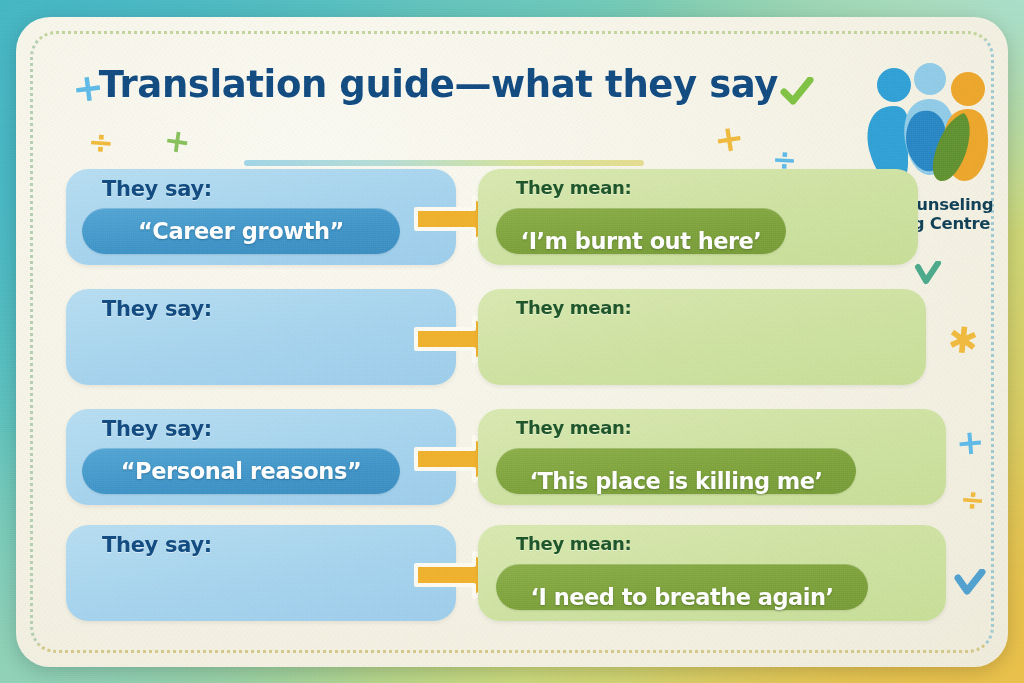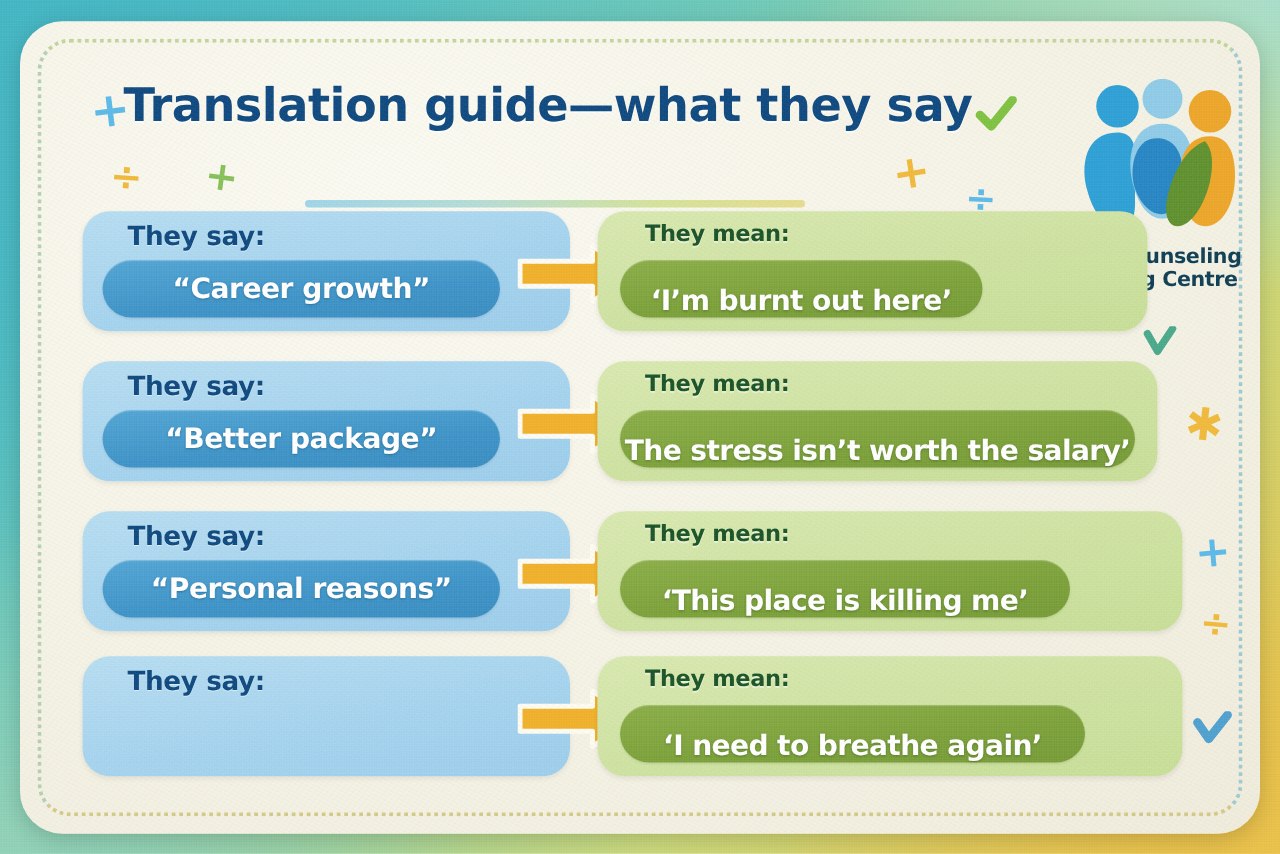--- a/index.html
+++ b/index.html
@@ -183,32 +183,26 @@
         <div class="mean-card" style="width:440px">
           <div class="mean-label">They mean:</div>
           <div class="mean-pill" style="width:290px">
             <span>‘I’m burnt out here’</span>
           </div>
         </div>
       </div>
       <div class="row" style="top: 272px;">
         <div class="say-card">
           <div class="say-label">They say:</div>
-          <div class="say-pill">
-            <span>“Better package”</span>
-          </div>
         </div>
         <div class="arrow"><svg width="98" height="48" viewBox="0 0 98 48">
             <path d="M2 14 H60 V2 L96 24 L60 46 V34 H2 Z" fill="#f0b02c" stroke="#fdfbf2" stroke-width="4" stroke-linejoin="round"></path>
           </svg></div>
         <div class="mean-card" style="width:448px">
           <div class="mean-label">They mean:</div>
-          <div class="mean-pill" style="width:412px">
-            <span>The stress isn’t worth the salary’</span>
-          </div>
         </div>
       </div>
       <div class="row" style="top: 392px;">
         <div class="say-card">
           <div class="say-label">They say:</div>
           <div class="say-pill">
             <span>“Personal reasons”</span>
           </div>
         </div>
         <div class="arrow"><svg width="98" height="48" viewBox="0 0 98 48">

